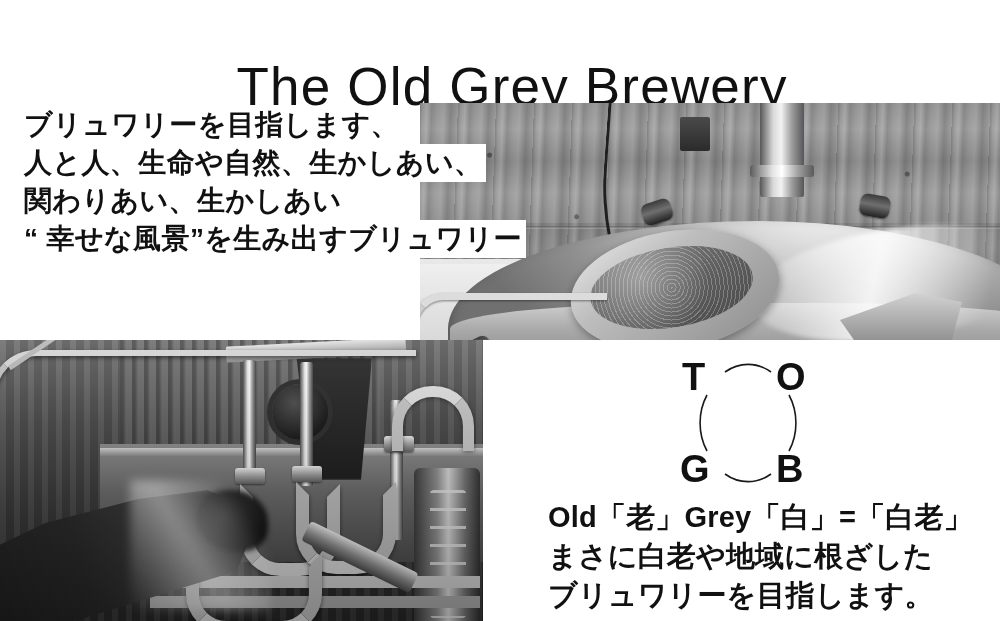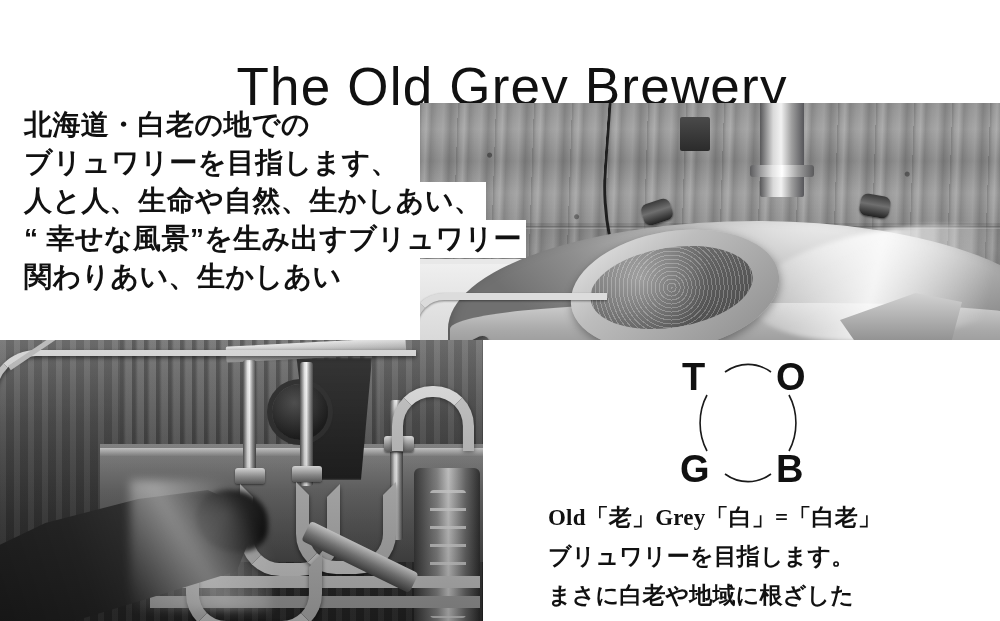--- a/index.html
+++ b/index.html
@@ -286,21 +286,21 @@
   }
   .intro .ln{display:block;width:max-content;background:#fff;padding:1px 4px 2px 0;}
 
   
   .logo{position:absolute;left:668px;top:358px;width:160px;height:130px;}
   .logo svg{display:block;}
 
   
   .tagline{
     position:absolute;left:548px;top:498px;
-    font-size:23px;line-height:39px;font-weight:700;color:#111;letter-spacing:.2px;font-family:Liberation Serif, serif;
+    font-size:29px;line-height:39px;font-weight:700;color:#111;letter-spacing:.2px;
   }
   .tagline .ln{display:block;}
 </style>
 </head>
 <body>
 
 <div id="page">
 
   <h1 class="title">The Old Grey Brewery</h1>
 
@@ -350,25 +350,24 @@
     <div class="diag-pipe"></div>
     <div class="handrail"></div>
     <div class="handrail2"></div>
     <div class="arm"></div>
     <div class="hand"></div>
     <div class="motion"></div>
     <div class="grade"></div>
   </div>
 
   <div class="intro">
-    <span class="ln">北海道・白老の地での</span>
     <span class="ln">ブリュワリーを目指します、</span>
     <span class="ln">人と人、生命や自然、生かしあい、</span>
+    <span class="ln">関わりあい、生かしあい</span>
     <span class="ln">“ 幸せな風景”を生み出すブリュワリー</span>
-    <span class="ln">関わりあい、生かしあい</span>
   </div>
 
   <div class="logo">
     <svg width="160" height="130" viewBox="0 0 160 130" xmlns="http://www.w3.org/2000/svg">
       <g fill="none" stroke="#1a1a1a" stroke-width="1.6">
 
         <path d="M 57 14 A 44 52 0 0 1 103 14"></path>
 
         <path d="M 121 37 A 44 52 0 0 1 121 93"></path>
 
@@ -380,17 +379,17 @@
         <text x="14" y="32">T</text>
         <text x="108" y="32">O</text>
         <text x="12" y="124">G</text>
         <text x="108" y="124">B</text>
       </g>
     </svg>
   </div>
 
   <div class="tagline">
     <span class="ln">Old「老」Grey「白」=「白老」</span>
+    <span class="ln">まさに白老や地域に根ざした</span>
     <span class="ln">ブリュワリーを目指します。</span>
-    <span class="ln">まさに白老や地域に根ざした</span>
   </div>
 
 </div>
 
 </body></html>

